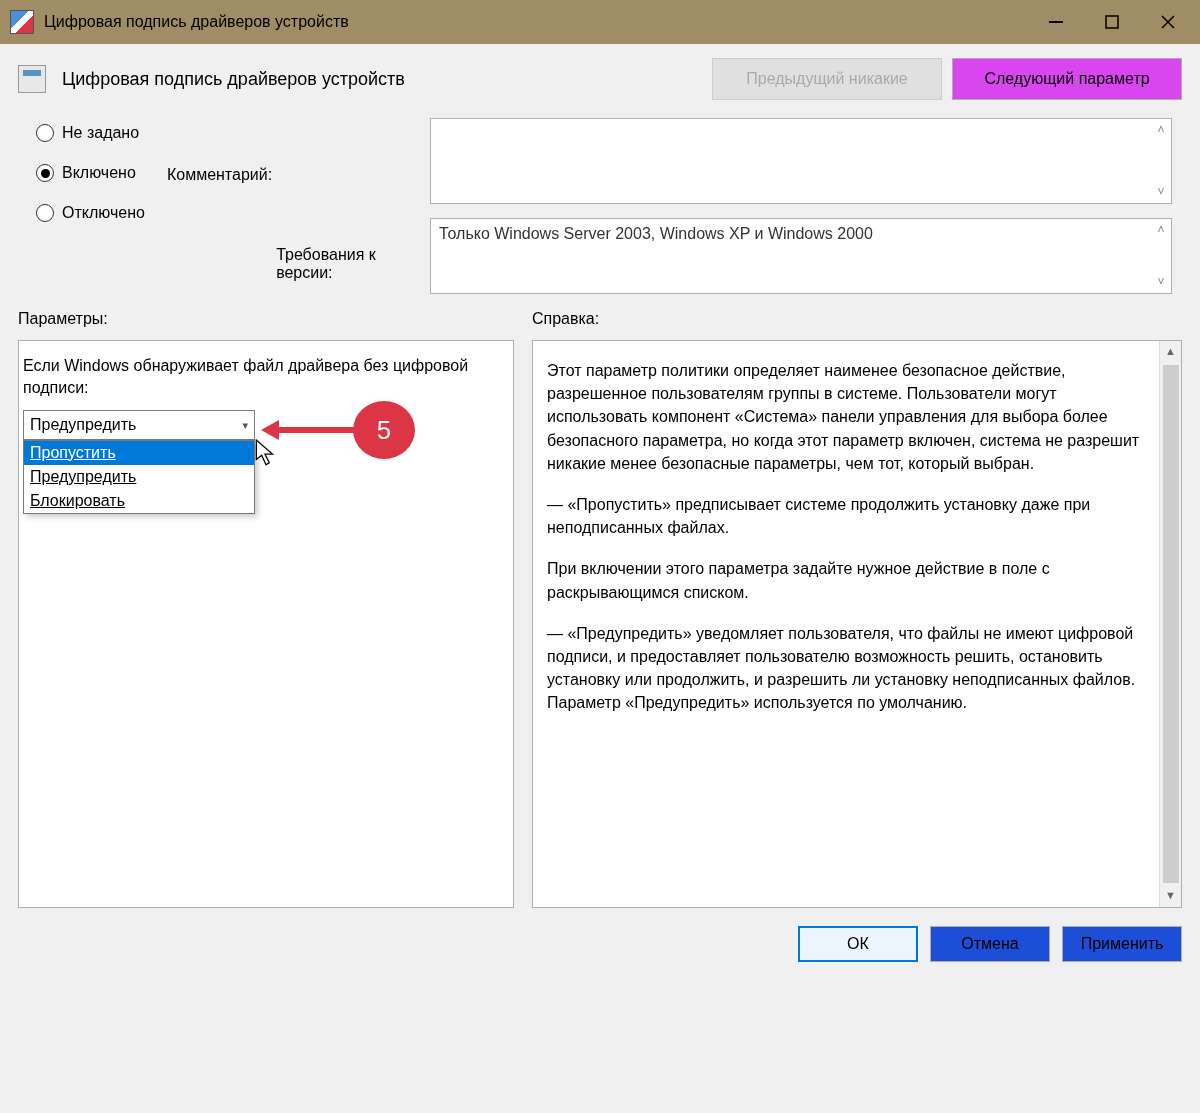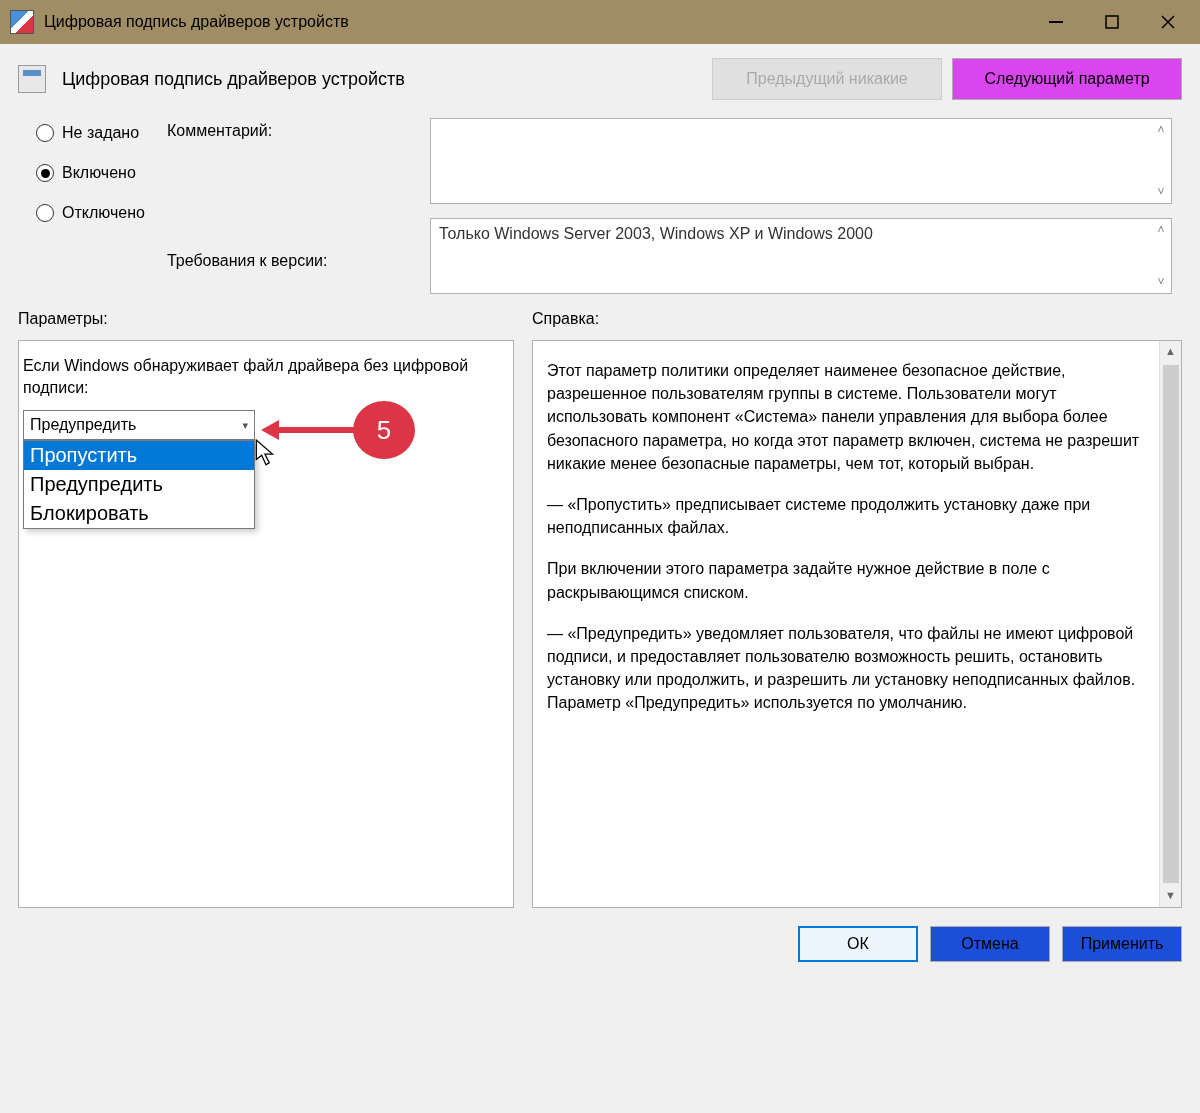--- a/index.html
+++ b/index.html
@@ -64,21 +64,21 @@
 .radio-row { display: flex; align-items: center; gap: 8px; font-size: 16px; }
 .radio {
   width: 18px; height: 18px; border: 1px solid #333; border-radius: 50%;
   display: inline-flex; align-items: center; justify-content: center;
   background: #fff;
 }
 .radio.checked::after {
   content: ""; width: 9px; height: 9px; background: #000; border-radius: 50%;
 }
 
-.fields-col { flex: 1; display: flex; flex-direction: column; gap: 28px; }
+.fields-col { flex: 1; display: flex; flex-direction: row; gap: 4px; margin-top: 44px; }
 .field-label { font-size: 16px; padding-top: 4px; }
 .textarea, .version-box {
   width: 742px; border: 1px solid #b0b0b0; background: #fff;
   font-size: 16px; padding: 6px 8px; font-family: inherit;
   position: relative;
 }
 .textarea { height: 86px; }
 .version-box { height: 76px; color: #333; }
 .scroll-hint {
   position: absolute; right: 0; top: 0; bottom: 0; width: 20px;
@@ -121,21 +121,21 @@
 }
 .dropdown .chev {
   position: absolute; right: 6px; top: 50%; transform: translateY(-50%);
   font-size: 11px; color: #555;
 }
 .dropdown-list {
   position: absolute; top: 30px; left: 0; width: 100%;
   background: #fff; border: 1px solid #7a7a7a; z-index: 10;
   box-shadow: 3px 3px 6px rgba(0,0,0,0.2);
 }
-.dropdown-list .opt { padding: 3px 6px; font-size: 20px; }
+.dropdown-list .opt { padding: 3px 6px; font-size: 16px; text-decoration: underline; }
 .dropdown-list .opt.selected { background: #0078d7; color: #fff; }
 
 
 .callout {
   position: absolute; left: 242px; top: 60px; display: flex; align-items: center;
   z-index: 20;
 }
 .callout .arrow-line {
   width: 78px; height: 6px; background: #dc3545;
 }

